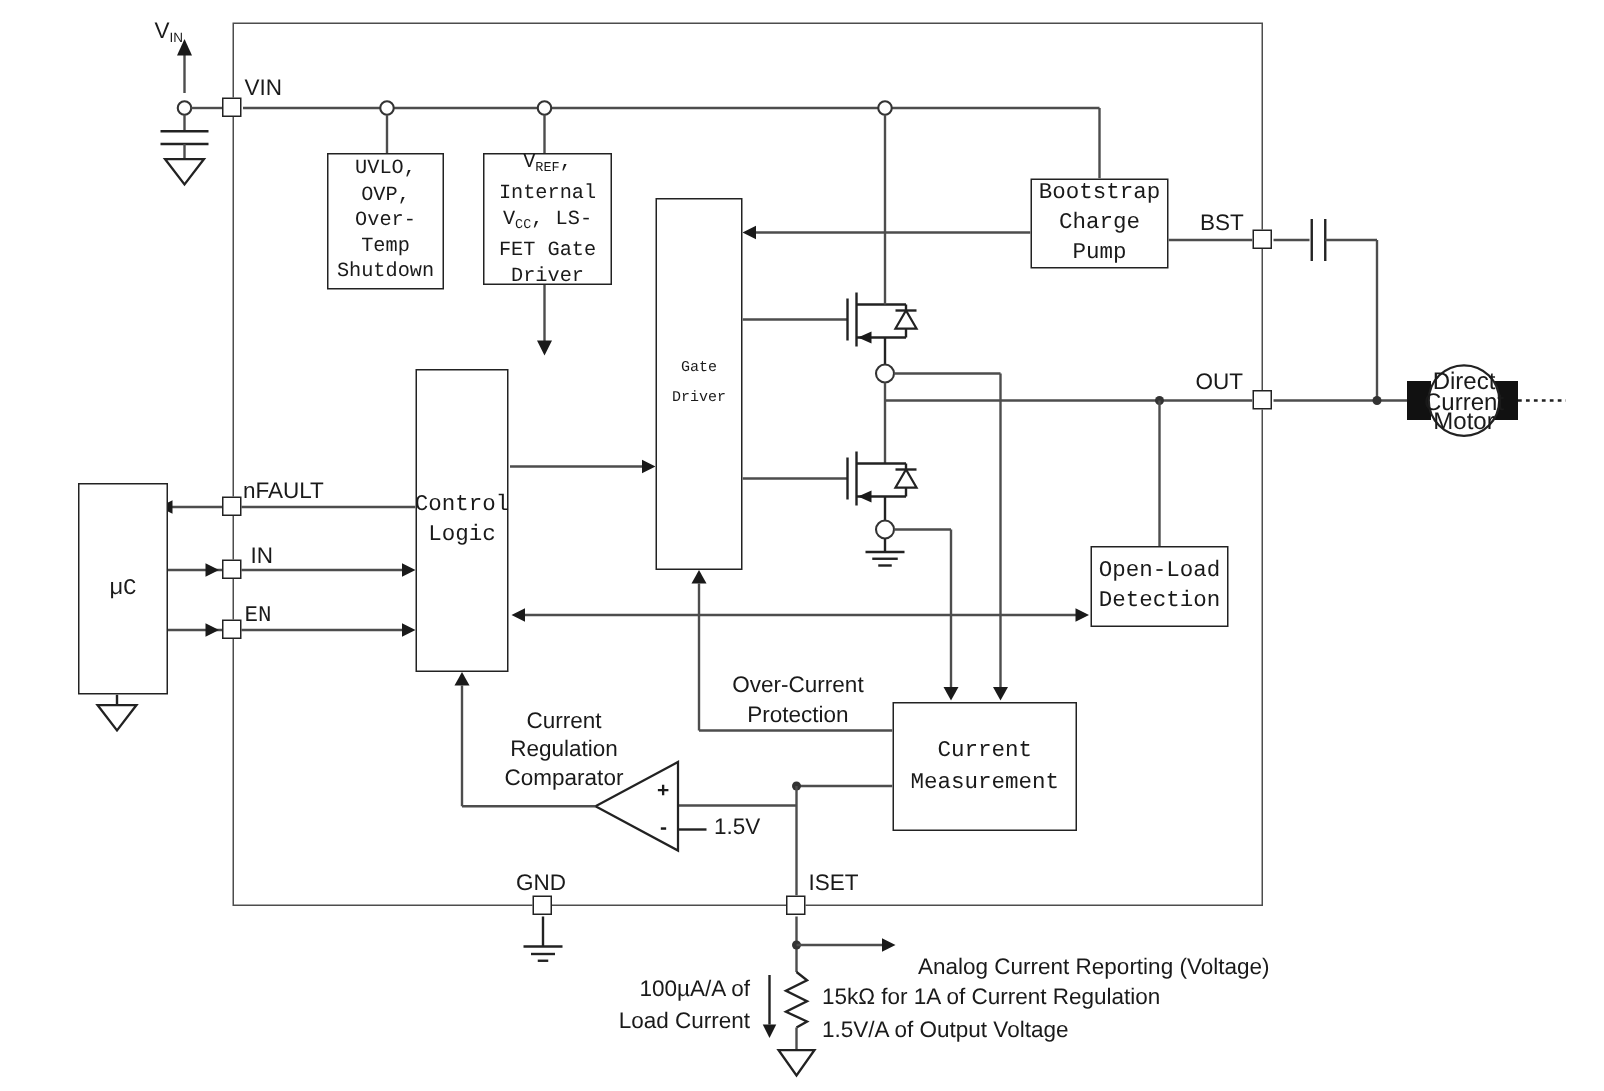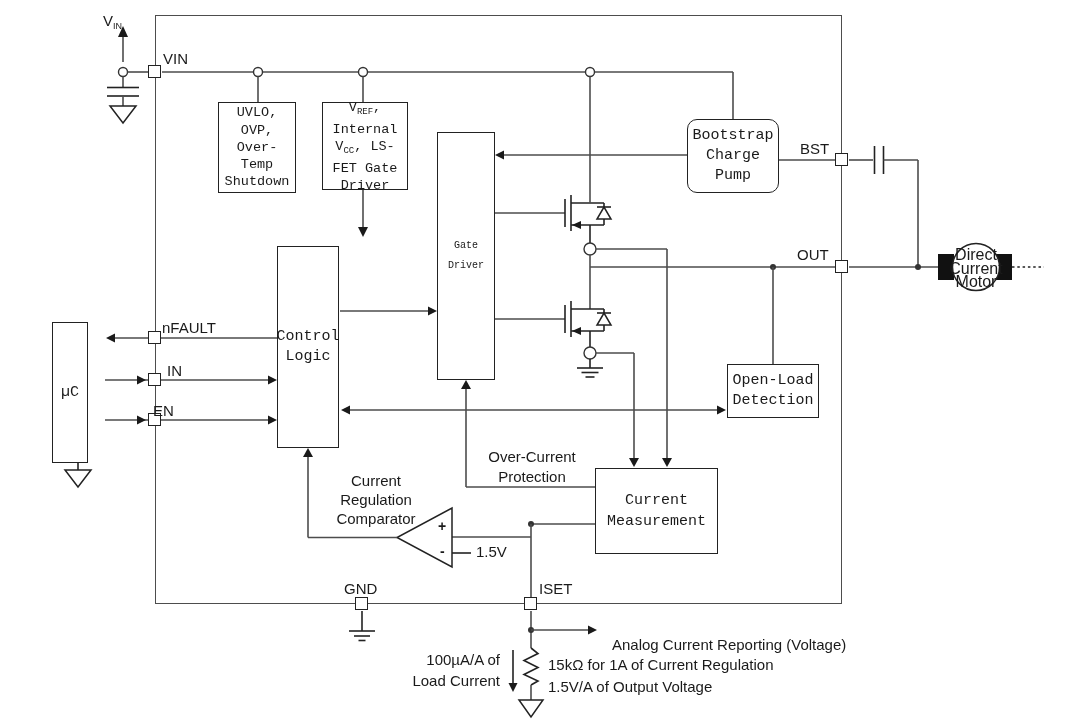--- a/index.html
+++ b/index.html
@@ -237,61 +237,61 @@
     <div><span>V</span><sub>CC</sub><span>, LS-</span></div>
     <div>FET Gate</div>
     <div>Driver</div>
   </div>
 
   <div class="box" style="left:437px;top:132px;width:58px;height:248px;font-size:10px;line-height:20px;">
     <div>Gate</div>
     <div>Driver</div>
   </div>
 
-  <div class="box" style="left:687px;top:119px;width:92px;height:74px;font-size:15px;line-height:20px;border-radius:10px;">
+  <div class="box" style="left:687px;top:119px;width:92px;height:60px;font-size:15px;line-height:20px;">
     <div>Bootstrap</div>
     <div>Charge</div>
     <div>Pump</div>
   </div>
 
   <div class="box" style="left:277px;top:246px;width:62px;height:202px;font-size:15px;line-height:20px;">
     <div>Control</div>
     <div>Logic</div>
   </div>
 
   <div class="box" style="left:727px;top:364px;width:92px;height:54px;font-size:15px;line-height:20px;">
     <div>Open-Load</div>
     <div>Detection</div>
   </div>
 
   <div class="box" style="left:595px;top:468px;width:123px;height:86px;font-size:15px;line-height:21px;">
     <div>Current</div>
     <div>Measurement</div>
   </div>
 
-  <div class="box" style="left:52px;top:322px;width:36px;height:141px;font-size:15px;justify-content:center;">
+  <div class="box" style="left:52px;top:322px;width:60px;height:141px;font-size:15px;justify-content:center;">
     <div>µC</div>
   </div>
 
   <div class="pin" style="left:148px;top:65px;"></div>
   <div class="pin" style="left:148px;top:331px;"></div>
   <div class="pin" style="left:148px;top:373px;"></div>
   <div class="pin" style="left:148px;top:413px;"></div>
   <div class="pin" style="left:835px;top:153px;"></div>
   <div class="pin" style="left:835px;top:260px;"></div>
   <div class="pin" style="left:355px;top:597px;"></div>
   <div class="pin" style="left:524px;top:597px;"></div>
 
   <div class="lbl" style="left:103px;top:12px;"><span>V</span><sub>IN</sub></div>
   <div class="lbl" style="left:163px;top:50px;">VIN</div>
   <div class="lbl" style="left:800px;top:140px;">BST</div>
   <div class="lbl" style="left:797px;top:246px;">OUT</div>
   <div class="lbl" style="left:162px;top:319px;">nFAULT</div>
   <div class="lbl" style="left:167px;top:362px;">IN</div>
-  <div class="lbl" style="left:153px;top:402px;">EN</div>
+  <div class="lbl" style="left:163px;top:402px;font-family:Liberation Mono, monospace;">EN</div>
   <div class="lbl" style="left:344px;top:580px;">GND</div>
   <div class="lbl" style="left:539px;top:580px;">ISET</div>
 
   <div class="lbl center" style="left:461px;top:447px;width:142px;line-height:19.5px;">
     <div>Over-Current</div>
     <div>Protection</div>
   </div>
 
   <div class="lbl center" style="left:317px;top:471px;width:118px;line-height:19px;">
     <div>Current</div>

